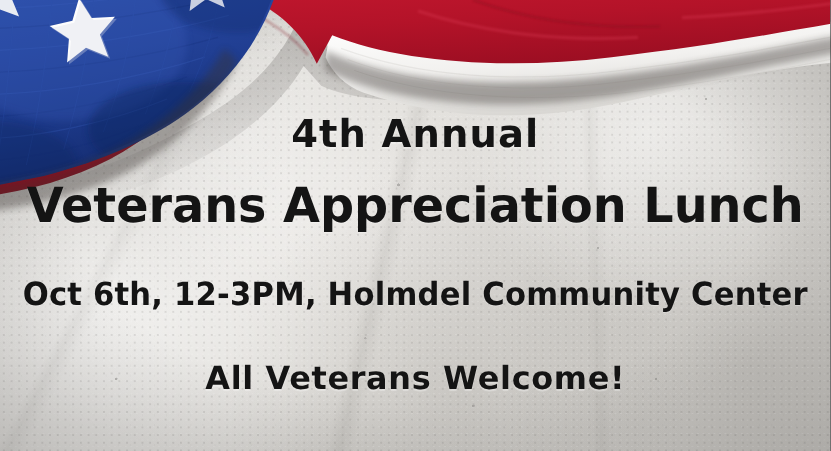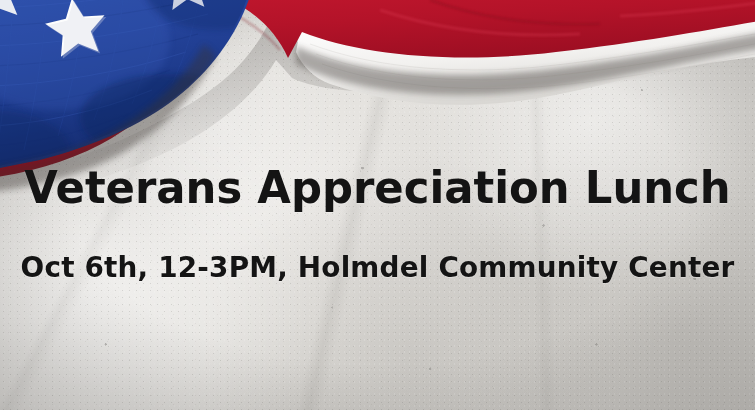--- a/index.html
+++ b/index.html
@@ -267,17 +267,19 @@
 
     <g opacity="0.40">
       <path d="M -10,168 C 40,162 86,148 122,126 C 158,104 186,76 204,44 L 216,56
                C 196,94 164,128 124,152 C 86,174 40,186 -10,192 Z" fill="#3a3633" filter="url(#bigBlur)"></path>
       <path d="M 296,46 C 356,74 456,82 560,68 C 652,56 712,42 765,32 L 765,48
                C 704,58 648,72 566,86 C 458,104 356,94 296,64 Z" fill="#3a3633" filter="url(#bigBlur)"></path>
     </g>
   </svg>
 
   <div class="text-layer">
+    <div class="line l-title1">4th Annual</div>
     <div class="line l-title2">Veterans Appreciation Lunch</div>
     <div class="line l-details">Oct 6th, 12-3PM, Holmdel Community Center</div>
+    <div class="line l-welcome">All Veterans Welcome!</div>
   </div>
 
 </div>
 
 </body></html>

